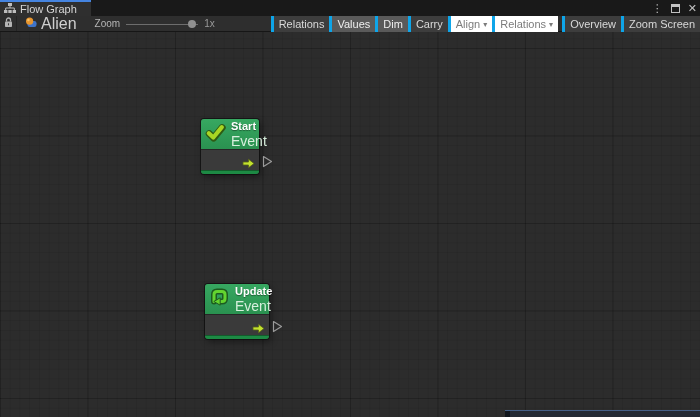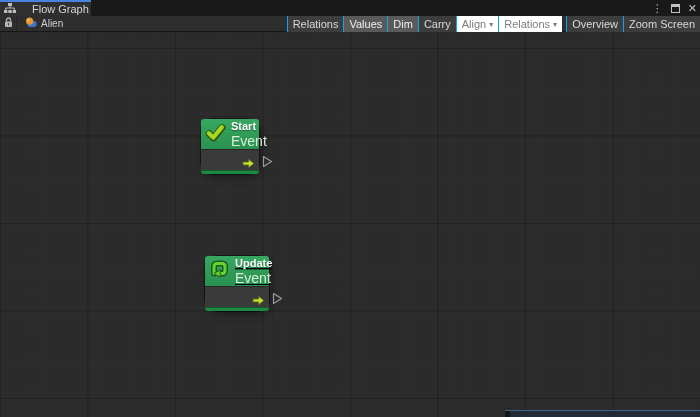--- a/index.html
+++ b/index.html
@@ -1,71 +1,71 @@
 <!DOCTYPE html>
 <html><head>
 <meta charset="utf-8">
 <style>
   * { margin:0; padding:0; box-sizing:border-box; }
   html,body { width:700px; height:417px; overflow:hidden; }
   body { font-family:"Liberation Sans", sans-serif; background:#2c2c2c; position:relative; }
 
   
   .tabbar { height:16px; background:#191919; display:flex; align-items:stretch; position:relative; }
-  .tab { width:91px; background:#2f2f2f; border-top:2px solid #4584e0; display:flex; align-items:center; gap:16px; padding:0 6px 0 4px; }
+  .tab { width:91px; background:#2f2f2f; border-top:2px solid #4584e0; display:flex; align-items:center; gap:4px; padding:0 6px 0 4px; }
   .tab-title { font-size:11px; color:#d6d6d6; white-space:nowrap; }
   .win-controls { position:absolute; right:3px; top:0; height:16px; display:flex; align-items:center; gap:8px; }
   .win-glyph { color:#c2c2c2; font-size:11px; line-height:16px; cursor:default; }
   .maximize-box { width:9px; height:9px; border:1px solid #c2c2c2; border-top:3px solid #c2c2c2; }
 
   
   .toolbar { height:16px; background:#2e2e2e; border-bottom:1px solid #161616; display:flex; align-items:stretch; font-size:10px; color:#c9c9c9; position:relative; }
   .lock-btn { width:17px; display:flex; align-items:center; justify-content:center; border-right:1px solid #242424; }
   .target-chip { display:flex; align-items:center; gap:4px; padding:0 8px 0 8px; }
-  .target-label { font-size:10px; color:#cfcfcf; }
+  .target-label { font-size:16px; color:#cfcfcf; }
   .zoom-group { display:flex; align-items:center; gap:6px; padding-left:10px; }
   .zoom-label { color:#b5b5b5; }
   .slider { position:relative; width:72px; height:16px; }
   .slider-track { position:absolute; left:0; right:0; top:8px; height:1px; background:#6d6d6d; }
   .slider-handle { position:absolute; top:4px; left:62px; width:8px; height:8px; border-radius:50%; background:#909090; }
   .zoom-value { color:#9a9a9a; }
 
   .tbtn-row { position:absolute; right:0; top:0; height:16px; display:flex; align-items:stretch; }
-  .tbtn { display:flex; align-items:center; gap:3px; padding:0 5px; background:#3d3d3d; border-left:1px solid #0ea5e9; font-size:11px; color:#d8d8d8; white-space:nowrap; cursor:default; }
+  .tbtn { display:flex; align-items:center; gap:3px; padding:0 5px; background:#3d3d3d; border-left:3px solid #0ea5e9; font-size:11px; color:#d8d8d8; white-space:nowrap; cursor:default; }
   .tbtn.active { background:#5a5a5a; color:#efefef;text-align:center; }
   .tbtn.disabled { color:#7b7b7b; background:#ffffff; }
   .dd-arrow { font-size:8px; color:inherit; }
   .tbtn-gap { width:4px; background:transparent; }
 
   
   .canvas { position:absolute; top:32px; left:0; right:0; bottom:0; background-color:#2c2c2c;
     background-image:
       linear-gradient(to right, rgba(0,0,0,0.18) 1px, transparent 1px),
       linear-gradient(to bottom, rgba(0,0,0,0.18) 1px, transparent 1px),
       linear-gradient(to right, rgba(0,0,0,0.07) 1px, transparent 1px),
       linear-gradient(to bottom, rgba(0,0,0,0.07) 1px, transparent 1px);
     background-size: 87.5px 87.5px, 87.5px 87.5px, 9.72px 9.72px, 9.72px 9.72px;
     background-position: 0 16px, 0 16px, 0 16px, 0 16px;
   }
 
   
-  .node { position:absolute; border-radius:13px; background:#3a3a3a;
+  .node { position:absolute; border-radius:3px; background:#3a3a3a;
     box-shadow:0 0 0 1px rgba(10,10,10,.65), 2px 3px 7px rgba(0,0,0,.4); }
   .node-header { height:30px; border-radius:3px 3px 0 0; display:flex; align-items:center; gap:5px; padding:0 6px 0 4px;
     background:linear-gradient(#37a861,#2a9150); }
   .node-titles { display:flex; flex-direction:column; align-items:flex-start; line-height:1; margin:0 auto; }
   .node-title { font-size:11px; font-weight:bold; color:#ffffff; text-shadow:0 1px 1px rgba(0,0,0,.4); }
   .node-subtitle { font-size:14px; color:#d7efdd; margin-top:2px; }
   .node-body { height:21px; position:relative; background:#3a3a3a; border-top:1px solid #262626; }
   .node-footer { height:4px; background:#1d8a44; border-radius:0 0 3px 3px; border-top:1px solid #135c2c; }
   .port-arrow { position:absolute; right:4px; top:5px; }
   .port-triangle { position:absolute; right:-14px; top:4px; }
 
   .node-start { left:201px; top:87px; width:58px; }
-  .node-update { left:205px; top:224px; width:64px;text-decoration:underline; }
+  .node-update { left:205px; top:252px; width:64px; }
 
   
   .dock-edge { position:absolute; left:505px; right:0; bottom:0; height:7px; background:#232b36; border-top:1px solid #44618a; }
   .dock-edge::before { content:""; position:absolute; left:0; top:0; bottom:0; width:5px; background:#10151c; }
 </style>
 </head>
 <body>
 
 <div class="tabbar">
   <div class="tab">
@@ -100,20 +100,28 @@
   <div class="target-chip">
     <span>
       <svg width="12" height="11" viewBox="0 0 12 11">
         <rect x="2.5" y="4" width="9" height="6" rx="2.2" fill="#3f74c9"></rect>
         <circle cx="4.6" cy="4.2" r="3.6" fill="#e8952d"></circle>
         <circle cx="3.4" cy="3" r="1.2" fill="#f6c36a"></circle>
       </svg>
     </span>
     <span class="target-label">Alien</span>
   </div>
+  <div class="zoom-group">
+    <span class="zoom-label">Zoom</span>
+    <span class="slider">
+      <span class="slider-track"></span>
+      <span class="slider-handle"></span>
+    </span>
+    <span class="zoom-value">1x</span>
+  </div>
 
   <div class="tbtn-row">
     <div class="tbtn">Relations</div>
     <div class="tbtn active">Values</div>
     <div class="tbtn active">Dim</div>
     <div class="tbtn">Carry</div>
     <div class="tbtn disabled">
       <span>Align</span>
       <span class="dd-arrow">▾</span>
     </div>

